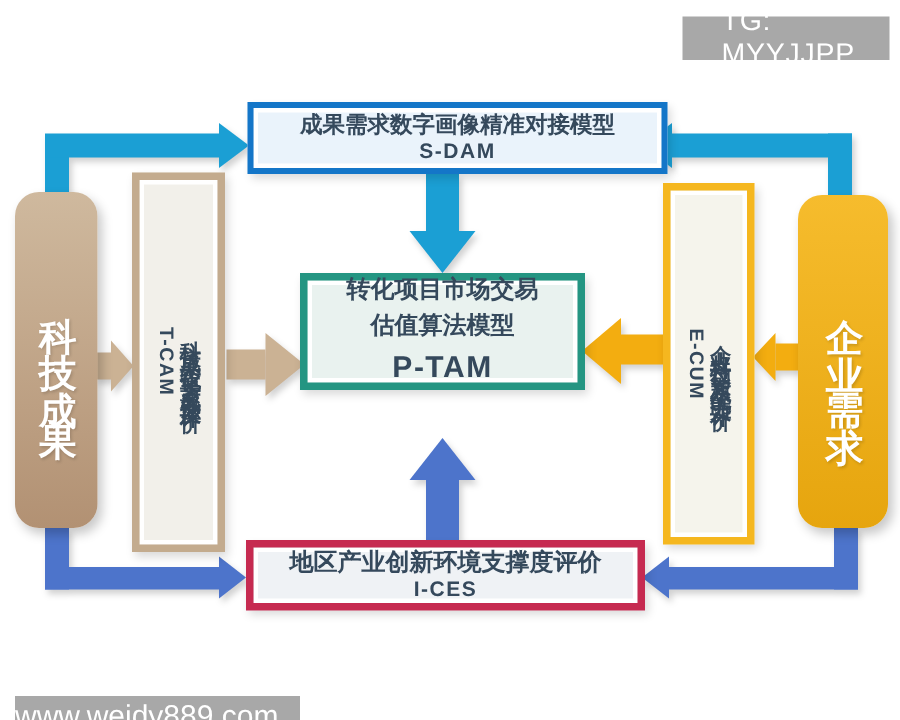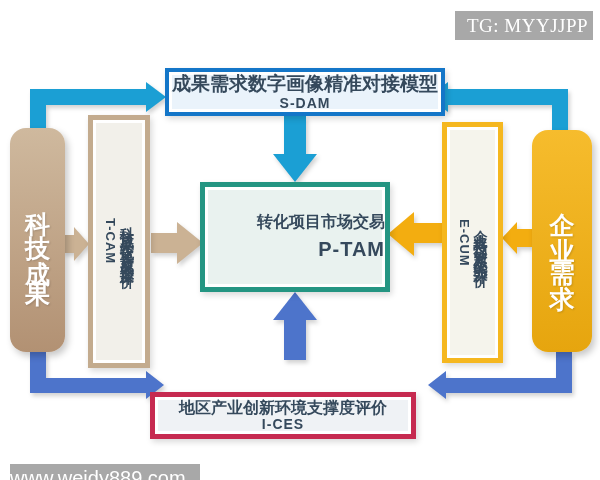--- a/index.html
+++ b/index.html
@@ -48,26 +48,26 @@
   .a-gd-shaft{left:412px;top:223px;width:31px;height:20px;}
   .a-gd-head{left:388px;top:212px;border-top:22px solid transparent;border-bottom:22px solid transparent;border-right:26px solid #f3ad10;}
 
   .shadowed{filter:drop-shadow(2px 3px 2px rgba(0,0,0,0.18));}
 
   
   .node{position:absolute;box-sizing:border-box;display:flex;flex-direction:column;align-items:center;justify-content:center;
         text-align:center;color:#35495c;font-weight:bold;
         box-shadow:inset 0 0 0 3px #ffffff,2px 3px 6px rgba(0,0,0,0.15);}
   .s-dam{left:165px;top:68px;width:280px;height:48px;border:4px solid #1476c8;background:#eaf3fb;}
-  .s-dam .t1{font-size:19px;line-height:1.2;}
+  .s-dam .t1{font-size:15px;line-height:1.2;}
   .s-dam .t2{font-size:14px;line-height:1.1;letter-spacing:1px;}
-  .p-tam{left:200px;top:182px;width:190px;height:110px;border:5px solid #249582;background:#e9f2ef;align-items:flex-end;}
+  .p-tam{left:200px;top:182px;width:190px;height:78px;border:5px solid #249582;background:#e9f2ef;}
   .p-tam .t1{font-size:16px;line-height:1.5;}
   .p-tam .t2{font-size:20px;line-height:1.5;letter-spacing:1px;}
-  .i-ces{left:150px;top:360px;width:266px;height:47px;border:5px solid #c62a50;background:#eff2f5;margin-top:32px;}
+  .i-ces{left:164px;top:360px;width:266px;height:47px;border:5px solid #c62a50;background:#eff2f5;}
   .i-ces .t1{font-size:16px;line-height:1.15;}
   .i-ces .t2{font-size:14px;line-height:1.1;letter-spacing:1px;text-align:right;}
 
   
   .v-eval{position:absolute;box-sizing:border-box;display:flex;align-items:center;justify-content:center;
           box-shadow:inset 0 0 0 3px #ffffff,2px 3px 6px rgba(0,0,0,0.15);}
   .t-cam{left:88px;top:115px;width:62px;height:253px;border:5px solid #c3ab8e;background:#f2f0ea;}
   .e-cum{left:442px;top:122px;width:61px;height:241px;border:5px solid #f5b71f;background:#f5f4ec;}
   .vtext{writing-mode:vertical-rl;font-weight:bold;color:#35495c;}
   .vtitle{display:block;text-orientation:upright;font-size:14px;letter-spacing:4px;line-height:1.3;}
@@ -76,21 +76,21 @@
   
   .pill{position:absolute;border-radius:16px;display:flex;align-items:center;justify-content:center;
         color:#fff;font-weight:bold;box-shadow:3px 4px 7px rgba(0,0,0,0.22);}
   .tech{left:10px;top:128px;width:55px;height:224px;background:linear-gradient(#cfb99e,#b29173);}
   .enterprise{left:532px;top:130px;width:60px;height:222px;background:linear-gradient(#f6bc2d,#e6a50e);}
   .pill-text{writing-mode:vertical-rl;text-orientation:upright;font-size:25px;letter-spacing:24px;line-height:1;
              text-shadow:1px 1px 2px rgba(0,0,0,0.15);}
 
   
   .badge{position:absolute;left:455px;top:11px;width:138px;height:29px;background:#a8a8a8;color:#fff;
-         font-size:19px;display:flex;align-items:center;padding-left:12px;box-sizing:border-box;letter-spacing:0.5px;font-family:Liberation Serif, serif;}
+         font-size:19px;display:flex;align-items:center;padding-left:26px;box-sizing:border-box;letter-spacing:0.5px;}
   .watermark{position:absolute;left:10px;top:464px;width:190px;height:29px;background:#a8a8a8;color:#fff;
          font-size:20px;display:flex;align-items:center;box-sizing:border-box;}
 </style>
 </head>
 <body>
 
 <div class="stage">
 
   <div class="shadowed">
     <div class="bar cyan c-tl-v"></div>
@@ -144,20 +144,21 @@
     <div class="tri a-gd-head"></div>
   </div>
 
   <div class="node s-dam">
     <div class="t1">成果需求数字画像精准对接模型</div>
     <div class="t2">S-DAM</div>
   </div>
 
   <div class="node p-tam">
     <div class="t1">转化项目市场交易</div>
+    <div class="t1">估值算法模型</div>
     <div class="t2">P-TAM</div>
   </div>
 
   <div class="node i-ces">
     <div class="t1">地区产业创新环境支撑度评价</div>
     <div class="t2">I-CES</div>
   </div>
 
   <div class="v-eval t-cam">
     <div class="vtext">

